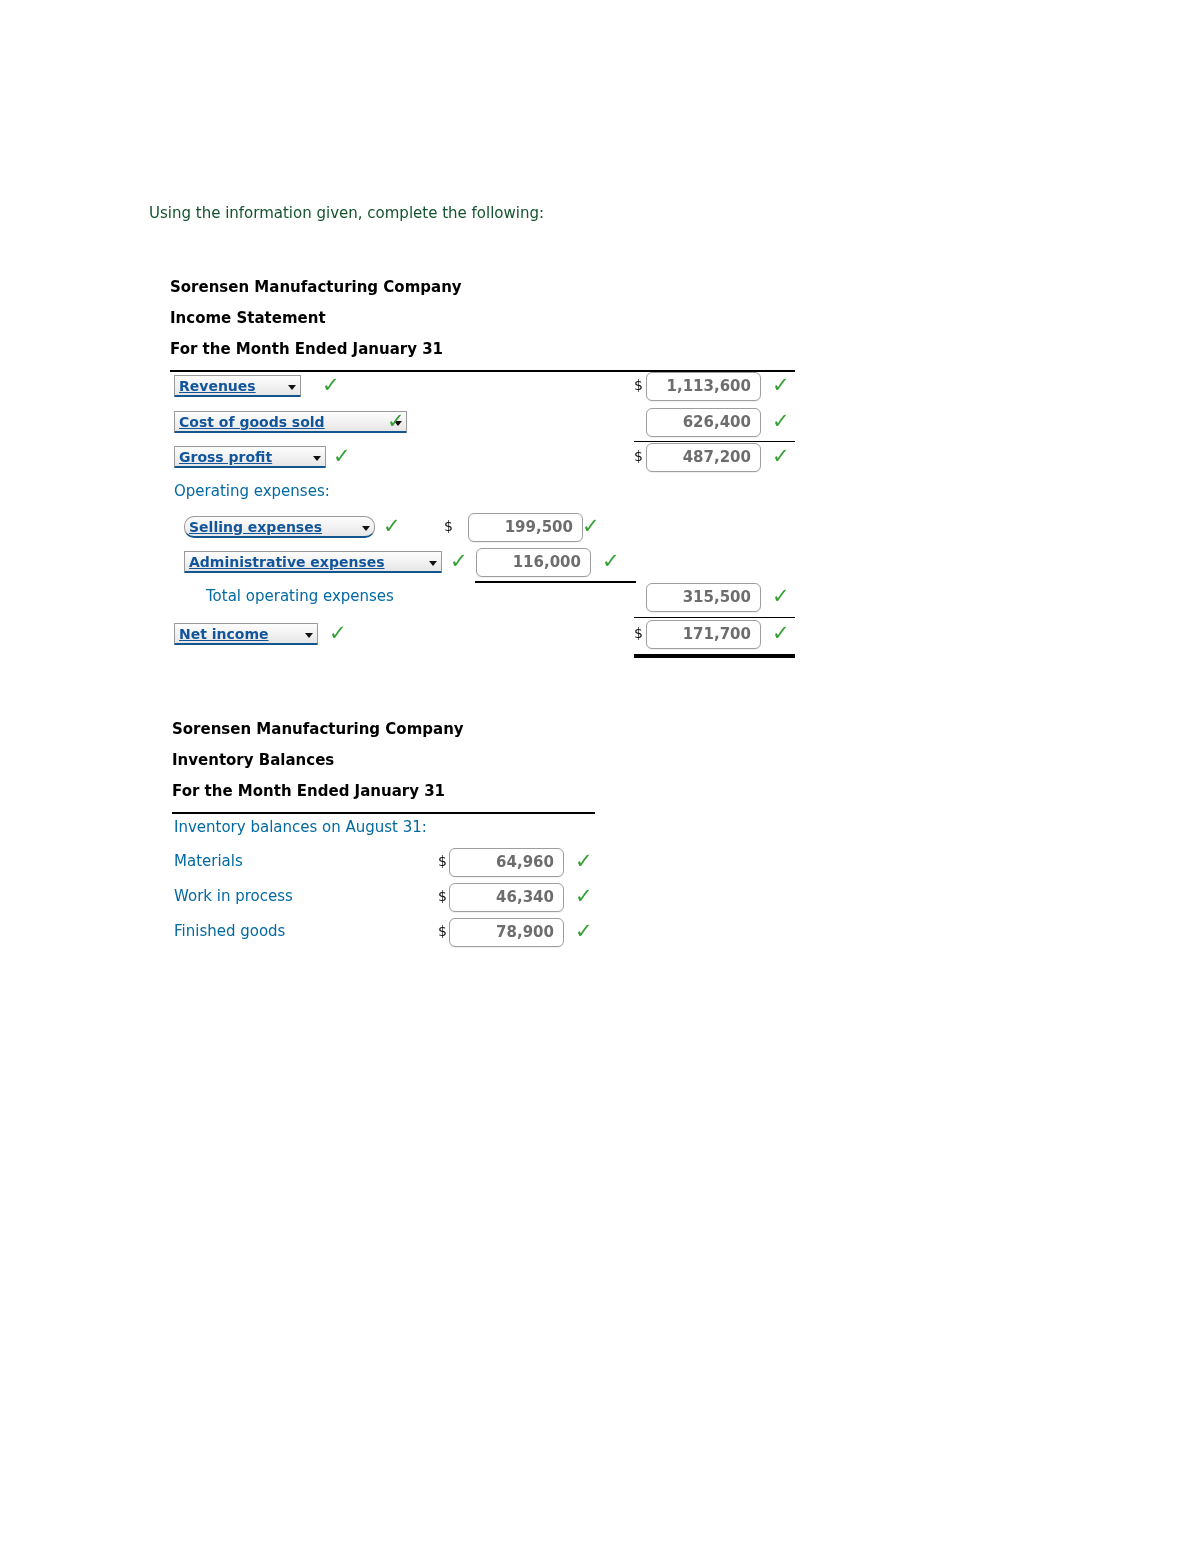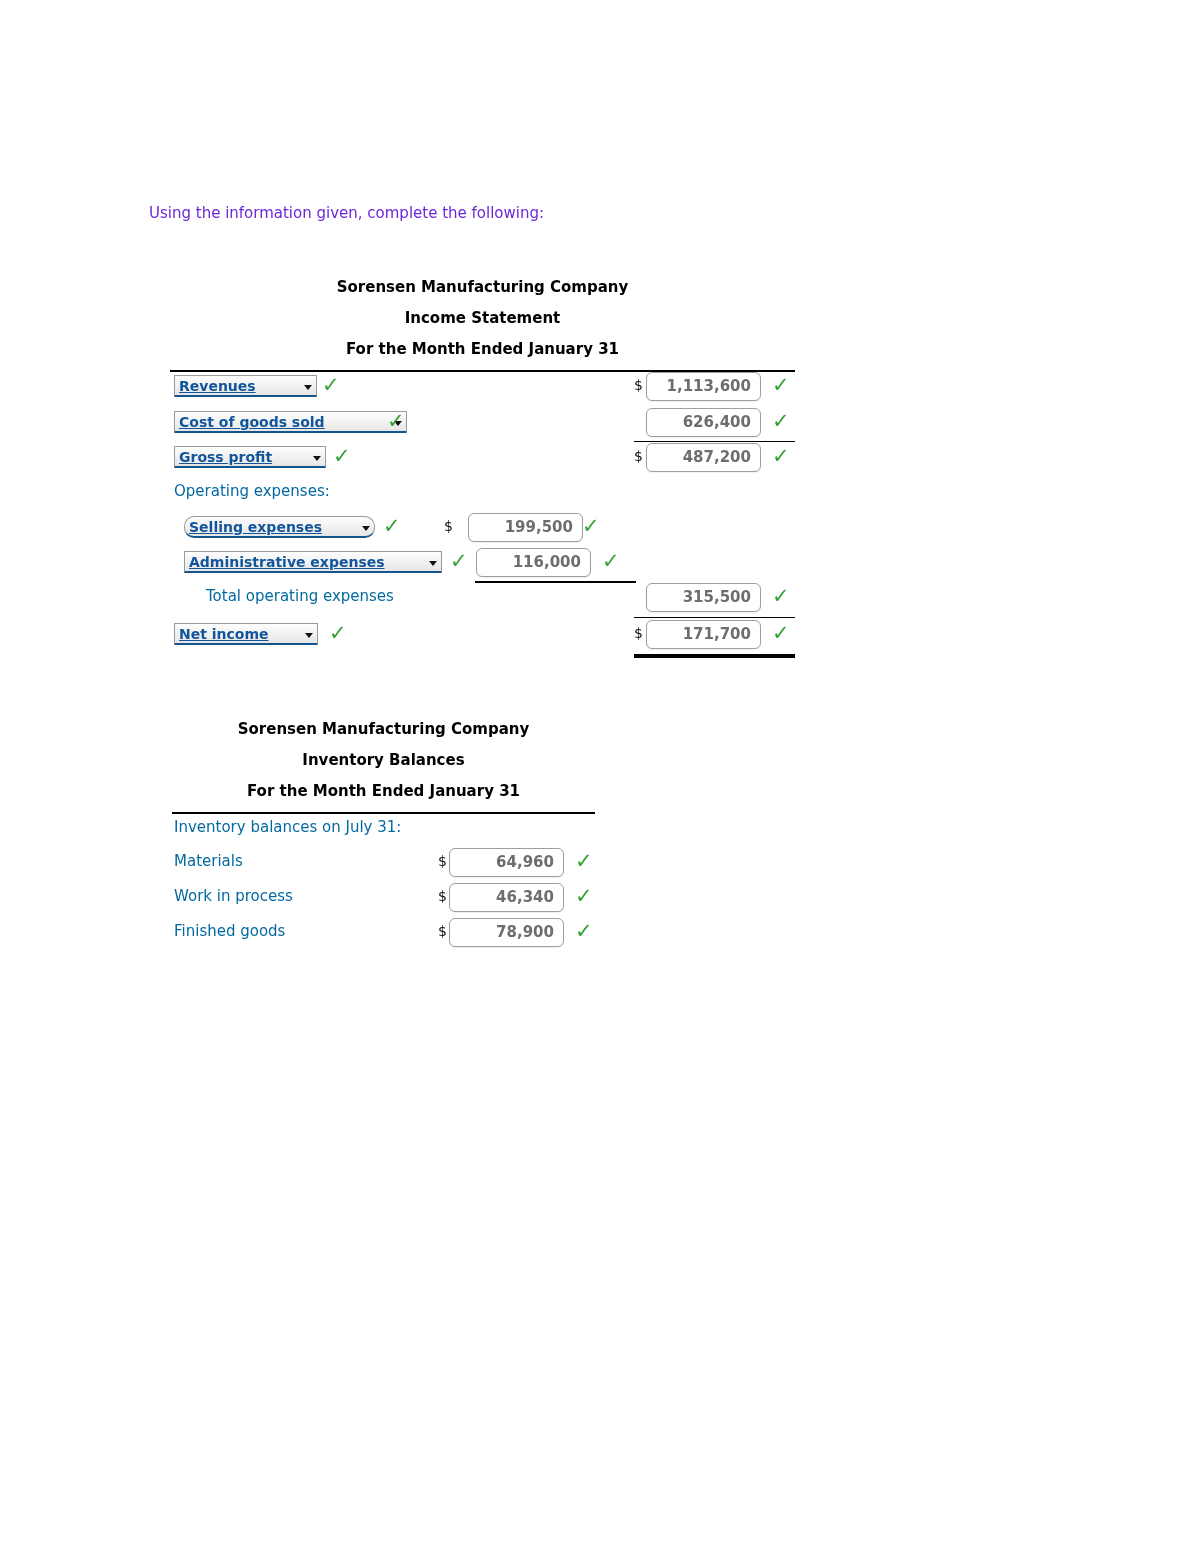--- a/index.html
+++ b/index.html
@@ -21,39 +21,38 @@
     width: 1200px;
     height: 1553px;
   }
 
   
   .intro {
     position: absolute;
     left: 149px;
     top: 204px;
     font-size: 15px;
-    color: #6d28d9;
+    color: #14532d;
     white-space: nowrap;
   }
 
   .qrow {
     position: absolute;
     font-size: 15px;
     color: #2b2b2b;
     white-space: nowrap;
   }
   #q-a { left: 145px; top: 238px; width: 1060px; overflow: hidden; }
   #q-b { left: 145px; top: 680px; width: 1060px; overflow: hidden; }
 
   
   .statement {
     position: absolute;
   }
   .stmt-title {
-    text-align: center;
     font-weight: bold;
     font-size: 15px;
     color: #000;
     line-height: 31px;
     white-space: nowrap;
   }
   .rule-head {
     border-top: 2px solid #000;
     margin-top: 5px;
   }
@@ -157,21 +156,21 @@
     
   </div>
 
   <div class="statement" style="left:170px; top:272px; width:625px;">
     <div class="stmt-title">Sorensen Manufacturing Company</div>
     <div class="stmt-title">Income Statement</div>
     <div class="stmt-title">For the Month Ended January 31</div>
     <div class="rule-head"></div>
 
     <div class="row" style="height:36px;">
-      <div class="sel" style="left:4px; width:143px;">
+      <div class="sel" style="left:4px; width:127px;">
         <span>Revenues</span>
         <span class="arrow"></span>
       </div>
       <span class="check" style="left:152px;">✓</span>
       <span class="dollar" style="left:464px;">$</span>
       <div class="amt" style="left:476px; width:115px;">1,113,600</div>
       <span class="check" style="left:602px;">✓</span>
     </div>
 
     <div class="row">
@@ -247,21 +246,21 @@
     
   </div>
 
   <div class="statement" style="left:172px; top:714px; width:423px;">
     <div class="stmt-title">Sorensen Manufacturing Company</div>
     <div class="stmt-title">Inventory Balances</div>
     <div class="stmt-title">For the Month Ended January 31</div>
     <div class="rule-head"></div>
 
     <div class="row" style="height:34px;">
-      <span class="plain" style="left:2px;">Inventory balances on July 31:</span>
+      <span class="plain" style="left:2px;">Inventory balances on August 31:</span>
     </div>
 
     <div class="row">
       <span class="plain" style="left:2px;">Materials</span>
       <span class="dollar" style="left:266px;">$</span>
       <div class="amt" style="left:277px; width:115px;">64,960</div>
       <span class="check" style="left:403px;">✓</span>
     </div>
 
     <div class="row">

